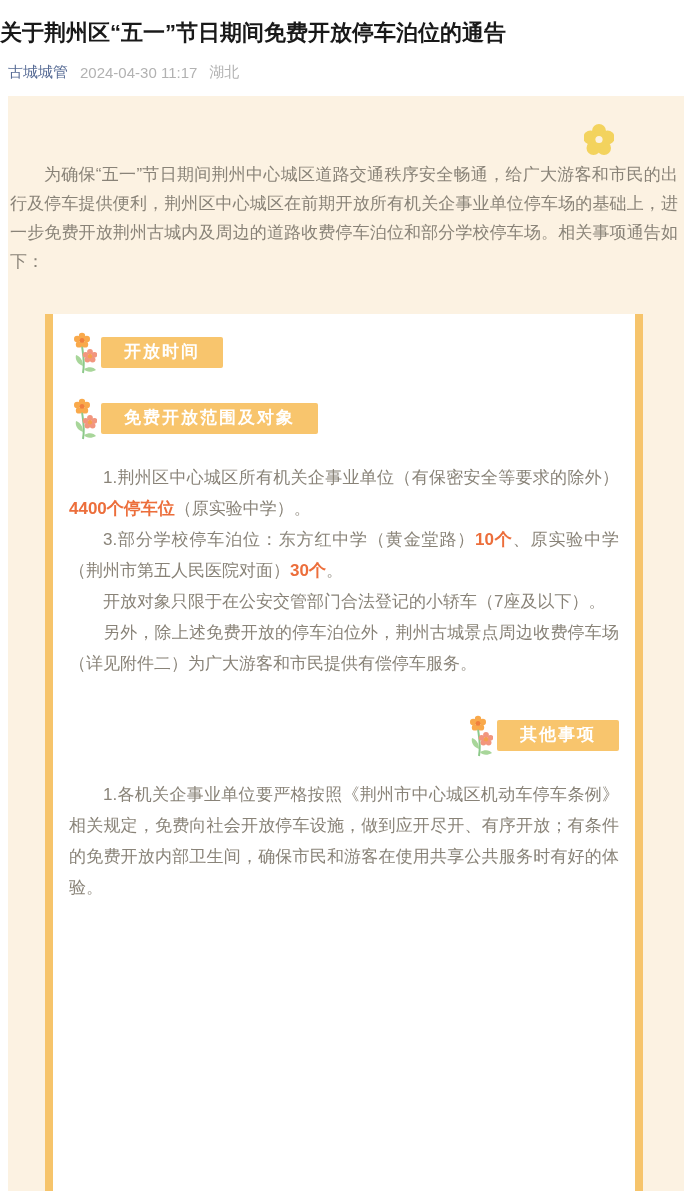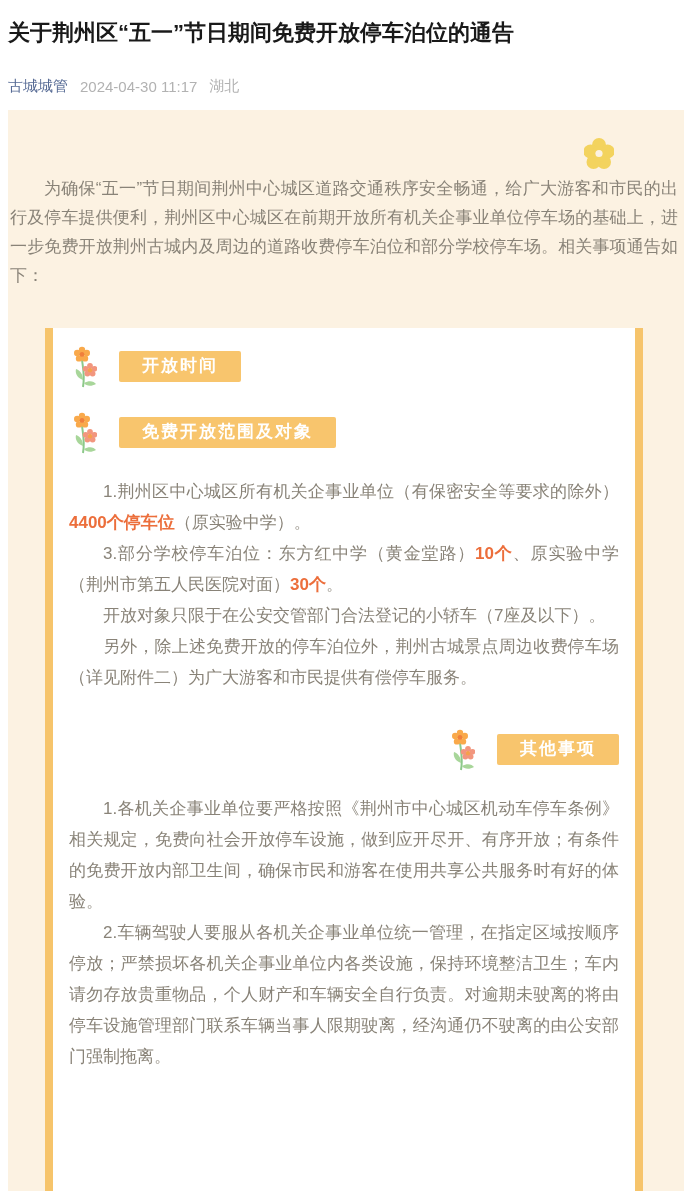--- a/index.html
+++ b/index.html
@@ -7,28 +7,28 @@
   body {
     width: 692px;
     height: 1191px;
     overflow: hidden;
     font-family: "Liberation Sans", "DejaVu Sans", sans-serif;
     position: relative;
   }
   .article { width: 692px; height: 1191px; overflow: hidden; }
 
   .article-title {
-    margin: 18px 8px 0 8px;
+    margin: 18px 8px 0 0;
     font-size: 22px;
     font-weight: bold;
     color: #191919;
     line-height: 1.4;
   }
   .meta-row {
-    margin: 28px 8px 0 8px;
+    margin: 14px 8px 0 8px;
     font-size: 15px;
     color: #b2b2b2;
     display: flex;
     align-items: center;
     gap: 12px;
   }
   .author-link { color: #576b95; text-decoration: none; cursor: pointer; }
 
   .cream-section {
     position: relative;
@@ -61,21 +61,21 @@
     min-height: 900px;
     background: #ffffff;
     border-left: 8px solid #f6c46b;
     border-right: 8px solid #f6c46b;
     padding: 10px 16px 60px 16px;
   }
 
   .section-header {
     display: flex;
     align-items: center;
-    gap: 22px;
+    gap: 4px;
     margin: 24px 0 22px 4px;
   }
   .section-header.first { margin-top: 8px; }
   .section-header.other { margin-top: 36px; justify-content: flex-end; }
   .flower-branch { width: 24px; height: 42px; flex: 0 0 auto; }
   .section-badge {
     background: #f8c56d;
     color: #ffffff;
     font-size: 17px;
     font-weight: bold;
@@ -197,17 +197,16 @@
               <circle cx="21.4" cy="22.8" r="2.9"></circle>
               <circle cx="19.6" cy="27.6" r="2.9"></circle>
               <circle cx="14.4" cy="27.6" r="2.9"></circle>
               <circle cx="12.6" cy="22.8" r="2.9"></circle>
           </g>
           <circle cx="17" cy="24.2" r="2.2" fill="#f5a04c"></circle>
         </svg>
         <span class="section-badge">其他事项</span>
       </div>
       <p class="card-para"><span>1.各机关企事业单位要严格按照《荆州市中心城区机动车停车条例》相关规定，免费向社会开放停车设施，做到应开尽开、有序开放；有条件的免费开放内部卫生间，确保市民和游客在使用共享公共服务时有好的体验。</span></p>
-      <p class="card-para"><span>2.车辆驾驶人要服从各机关企事业单位统一管理，在指定区域按顺序停放；严禁损坏各机关企事业单位内各类设施，保持环境整洁卫生；车内请勿存放贵重物品，个人财产和车辆安全自行负责。对逾期未驶离的将由停车设施管理部门联系车辆当事人限期驶离，经沟通仍不驶离的由公安部门强制拖离。</span></p>
 
     </div>
   </div>
 </div>
 
 </body></html>

